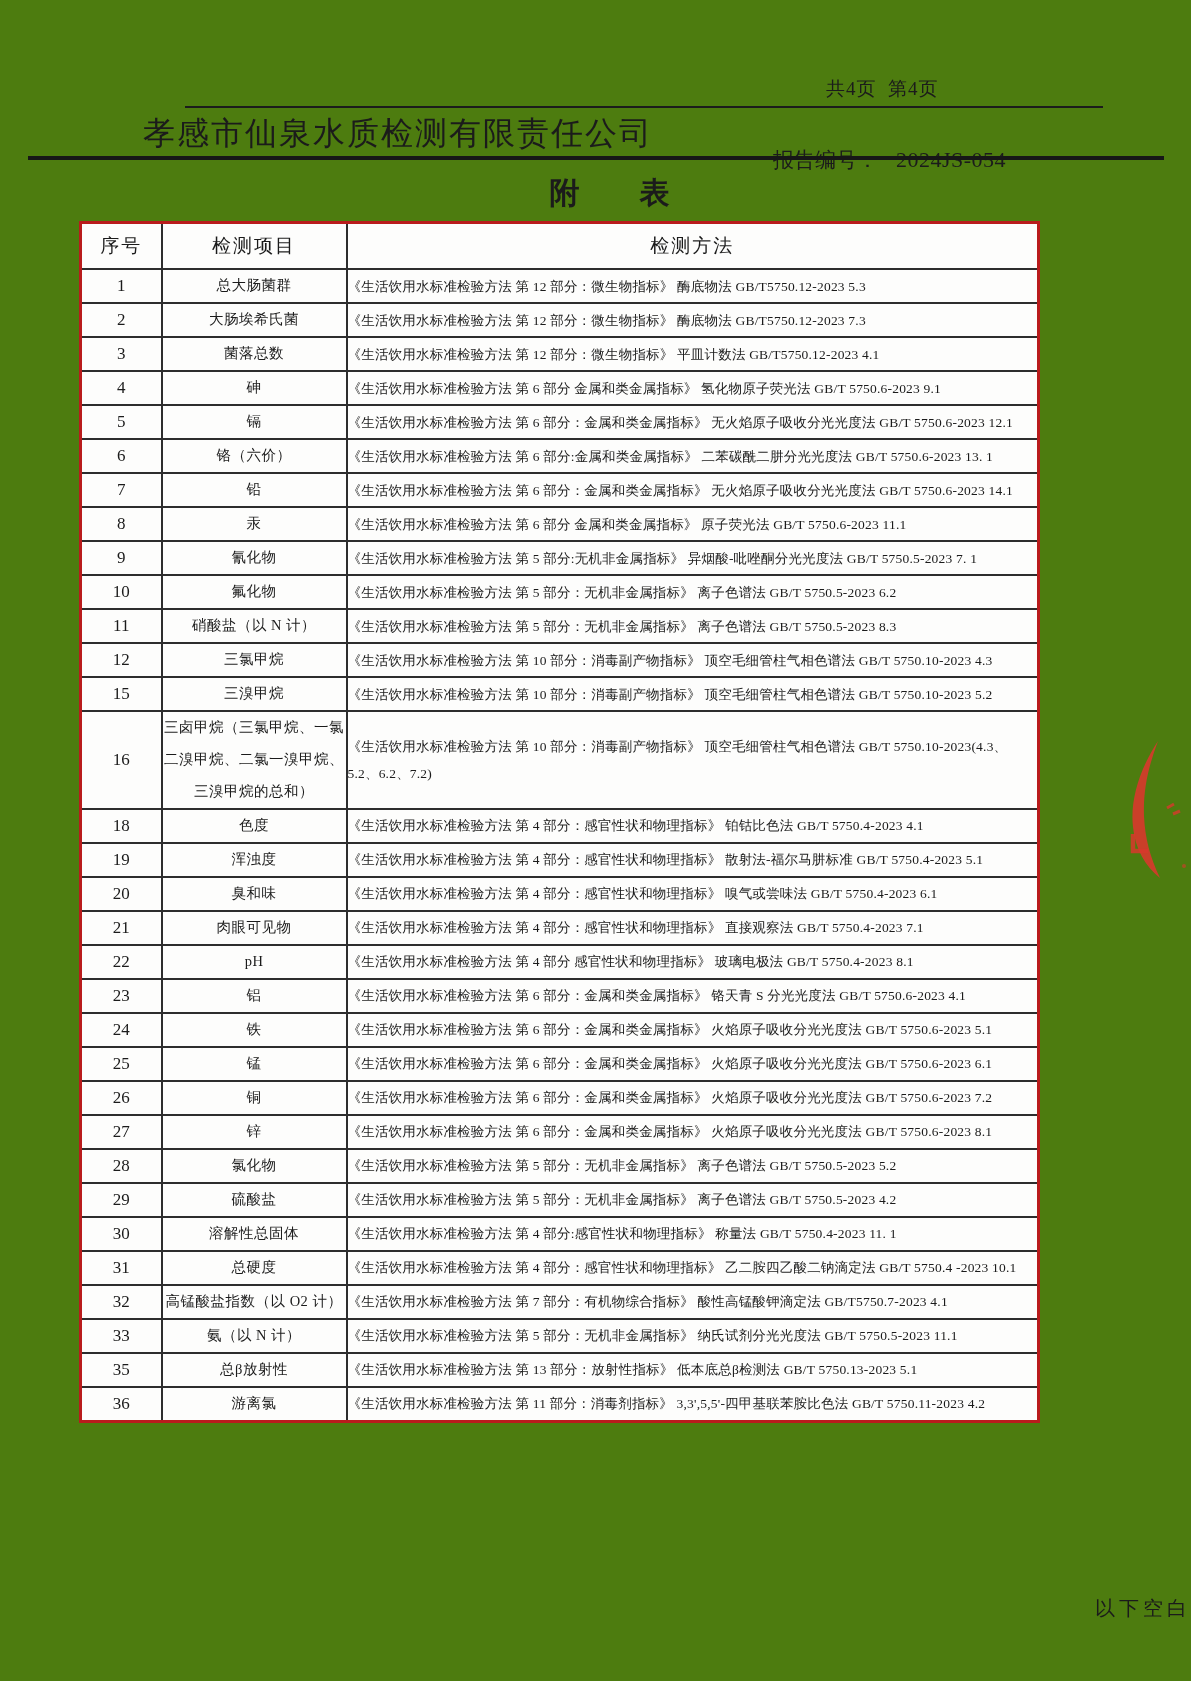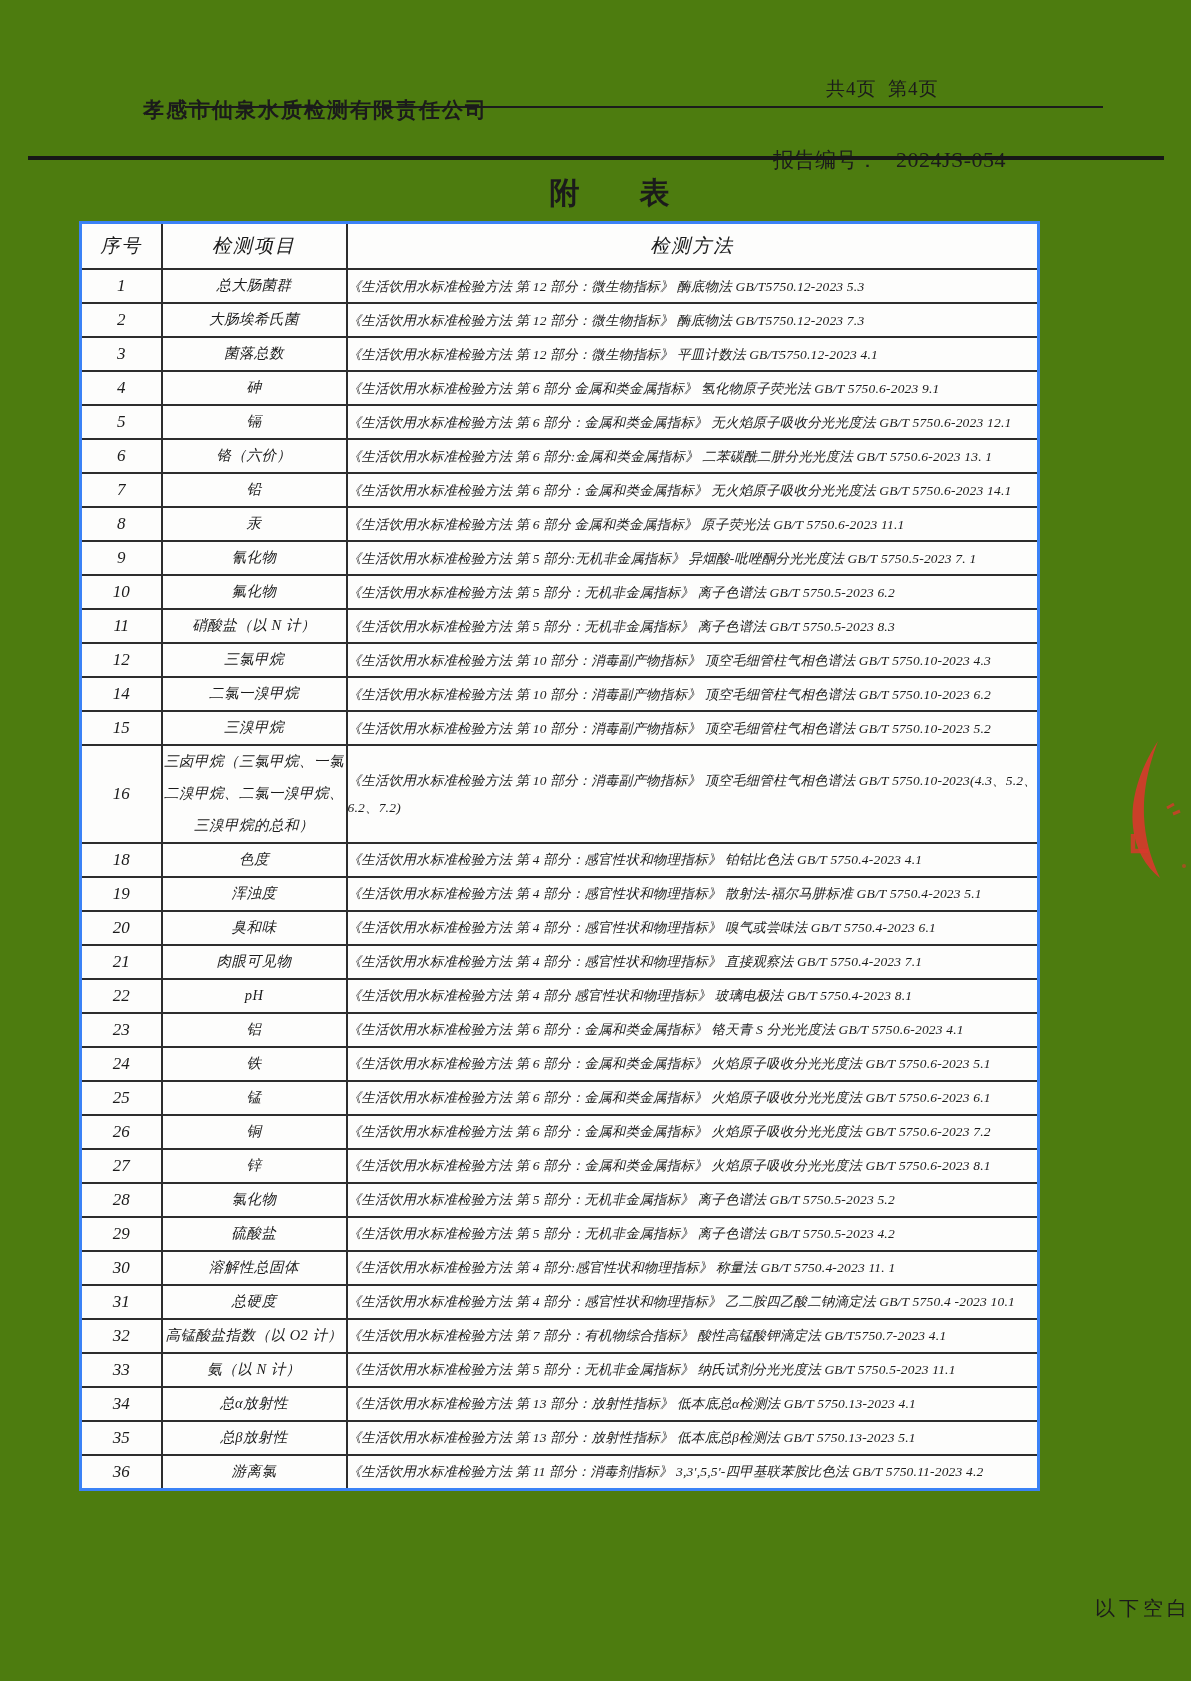--- a/index.html
+++ b/index.html
@@ -18,22 +18,22 @@
   
   .page-indicator{
     position:absolute;top:76px;left:826px;
     font-size:19px;letter-spacing:1px;white-space:pre;
   }
   .thin-rule{
     position:absolute;top:106px;left:185px;width:918px;height:2px;
     background:#1c1c1c;
   }
   .company-name{
-    position:absolute;top:96px;left:143px;
-    font-size:21px;font-weight:bold;letter-spacing:2px;
+    position:absolute;top:112px;left:143px;
+    font-size:32px;font-weight:normal;letter-spacing:2px;
   }
   .report-line{
     position:absolute;top:121px;left:752px;
     font-size:21px;white-space:pre;
   }
   .report-line .val{
     font-size:22px;margin-left:18px;letter-spacing:.5px;
   }
   .thick-rule{
     position:absolute;top:156px;left:28px;width:1136px;height:4px;
@@ -50,21 +50,21 @@
     background:#fdfdfc;
   }
   table.methods col.c1{width:81px;}
   table.methods col.c2{width:185px;}
   table.methods col.c3{width:692px;}
   table.methods th,table.methods td{
     border:2px solid #2d2d2d;
     padding:0;
     vertical-align:middle;
   }
-  table.methods{border:3px solid #3b82f6;font-style:italic;}
+  table.methods{border:3px solid #b91c1c;}
   th.hdr{height:44px;font-size:19px;font-weight:500;letter-spacing:2px;text-align:center;}
   tr.data-row{height:34px;}
   td.cell-no{text-align:center;font-size:17px;}
   td.cell-item{
     text-align:center;font-size:14.5px;line-height:2.2;
     padding:1px 3px;letter-spacing:.5px;
   }
   td.cell-method{
     text-align:left;font-size:13.5px;line-height:2.0;
     padding:2px 6px 2px 11px;letter-spacing:.2px;
@@ -175,25 +175,20 @@
       <td class="cell-method">《生活饮用水标准检验方法 第 5 部分：无机非金属指标》 离子色谱法 GB/T 5750.5-2023 8.3</td>
     </tr>
 
     <tr class="data-row">
       <td class="cell-no">12</td>
       <td class="cell-item">三氯甲烷</td>
       <td class="cell-method">《生活饮用水标准检验方法 第 10 部分：消毒副产物指标》 顶空毛细管柱气相色谱法 GB/T 5750.10-2023 4.3</td>
     </tr>
 
 
-    <tr class="data-row">
-      <td class="cell-no">14</td>
-      <td class="cell-item">二氯一溴甲烷</td>
-      <td class="cell-method">《生活饮用水标准检验方法 第 10 部分：消毒副产物指标》 顶空毛细管柱气相色谱法 GB/T 5750.10-2023 6.2</td>
-    </tr>
 
     <tr class="data-row">
       <td class="cell-no">15</td>
       <td class="cell-item">三溴甲烷</td>
       <td class="cell-method">《生活饮用水标准检验方法 第 10 部分：消毒副产物指标》 顶空毛细管柱气相色谱法 GB/T 5750.10-2023 5.2</td>
     </tr>
 
     <tr class="data-row">
       <td class="cell-no">16</td>
       <td class="cell-item">三卤甲烷（三氯甲烷、一氯二溴甲烷、二氯一溴甲烷、三溴甲烷的总和）</td>
@@ -290,25 +285,20 @@
       <td class="cell-item">高锰酸盐指数（以 O2 计）</td>
       <td class="cell-method">《生活饮用水标准检验方法 第 7 部分：有机物综合指标》 酸性高锰酸钾滴定法 GB/T5750.7-2023 4.1</td>
     </tr>
 
     <tr class="data-row">
       <td class="cell-no">33</td>
       <td class="cell-item">氨（以 N 计）</td>
       <td class="cell-method">《生活饮用水标准检验方法 第 5 部分：无机非金属指标》 纳氏试剂分光光度法 GB/T 5750.5-2023 11.1</td>
     </tr>
 
-    <tr class="data-row">
-      <td class="cell-no">34</td>
-      <td class="cell-item">总α放射性</td>
-      <td class="cell-method">《生活饮用水标准检验方法 第 13 部分：放射性指标》 低本底总α检测法 GB/T 5750.13-2023 4.1</td>
-    </tr>
 
     <tr class="data-row">
       <td class="cell-no">35</td>
       <td class="cell-item">总β放射性</td>
       <td class="cell-method">《生活饮用水标准检验方法 第 13 部分：放射性指标》 低本底总β检测法 GB/T 5750.13-2023 5.1</td>
     </tr>
 
     <tr class="data-row">
       <td class="cell-no">36</td>
       <td class="cell-item">游离氯</td>

